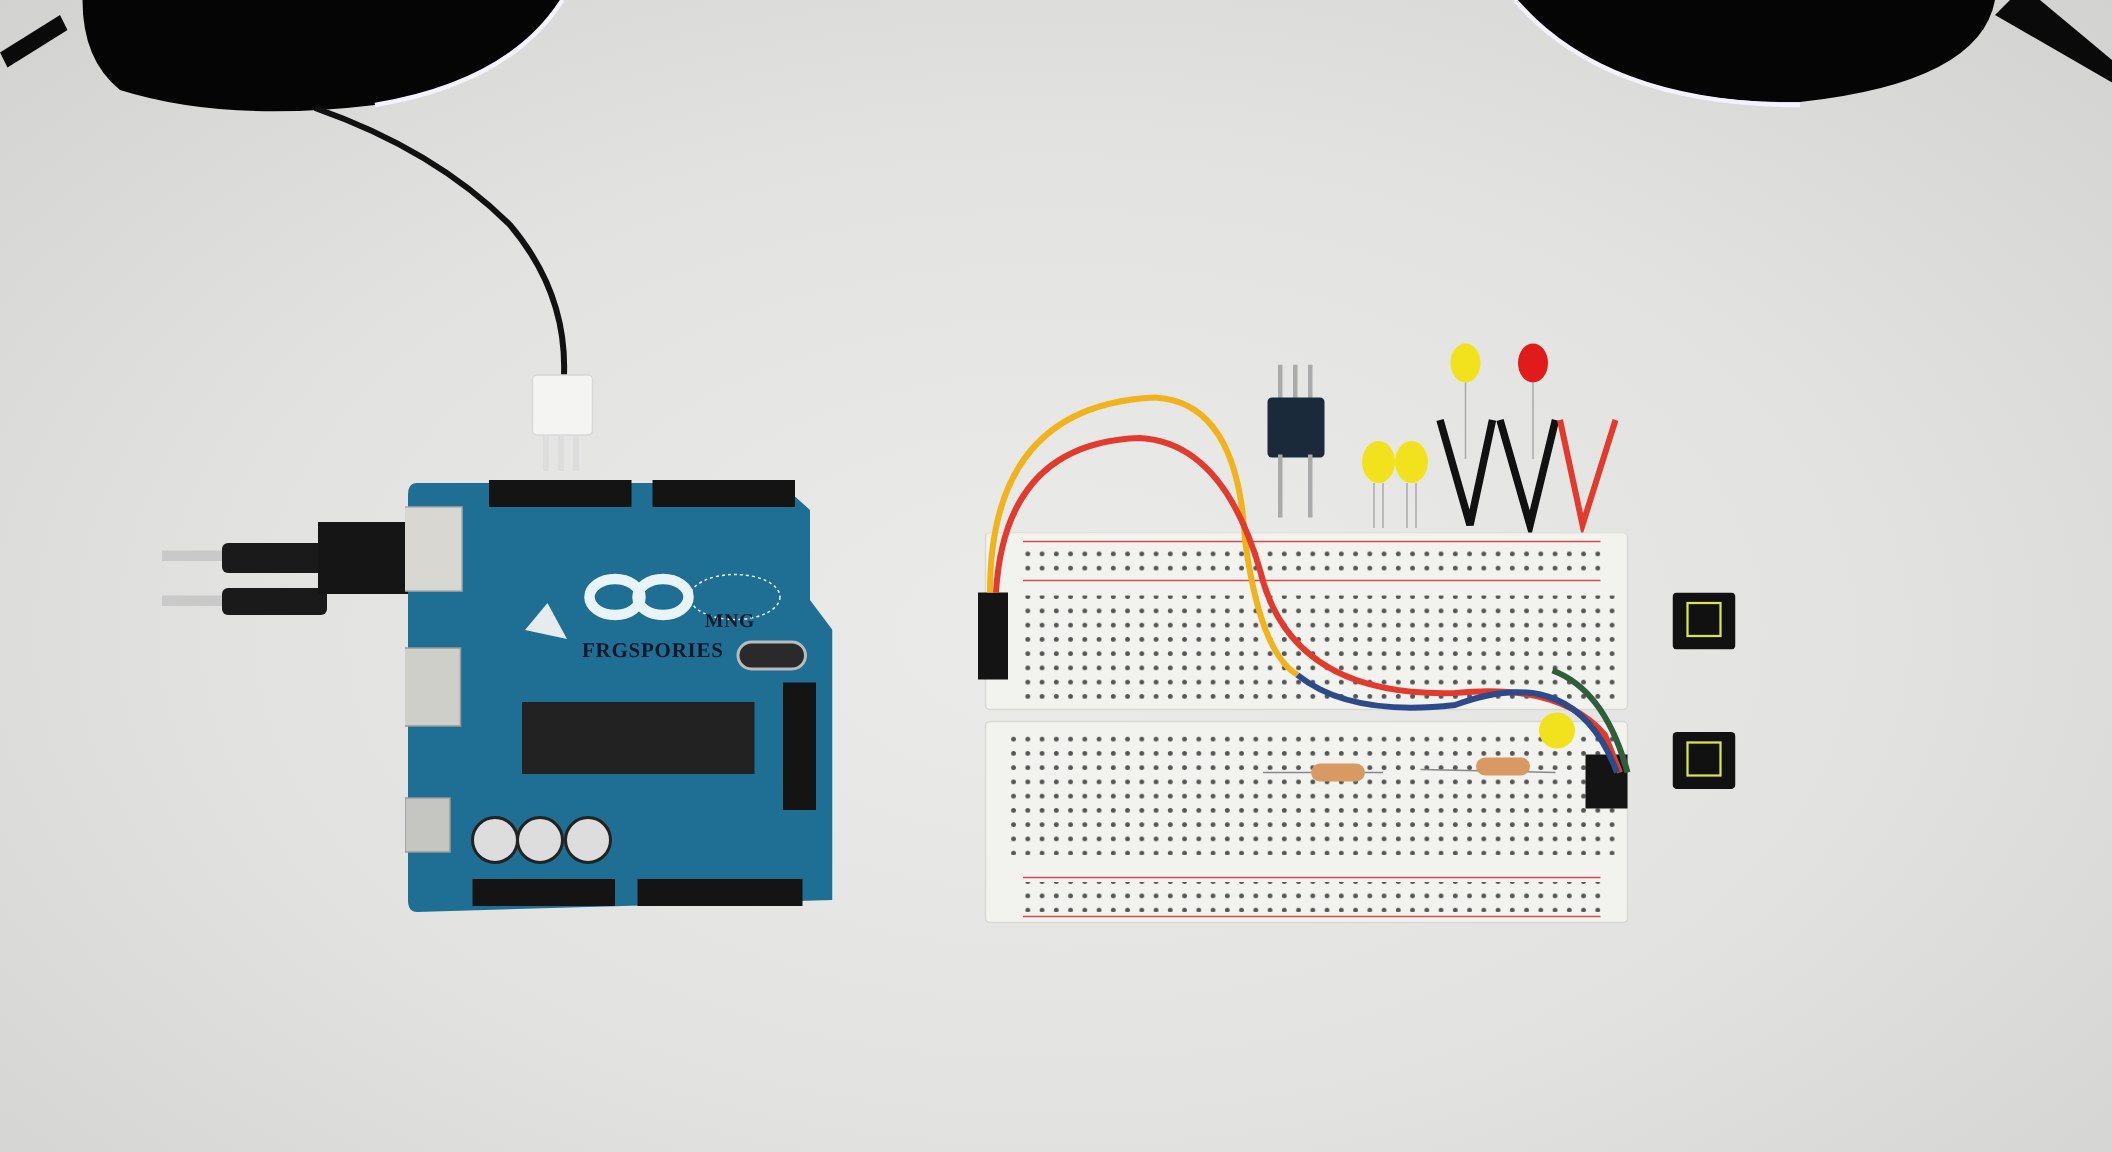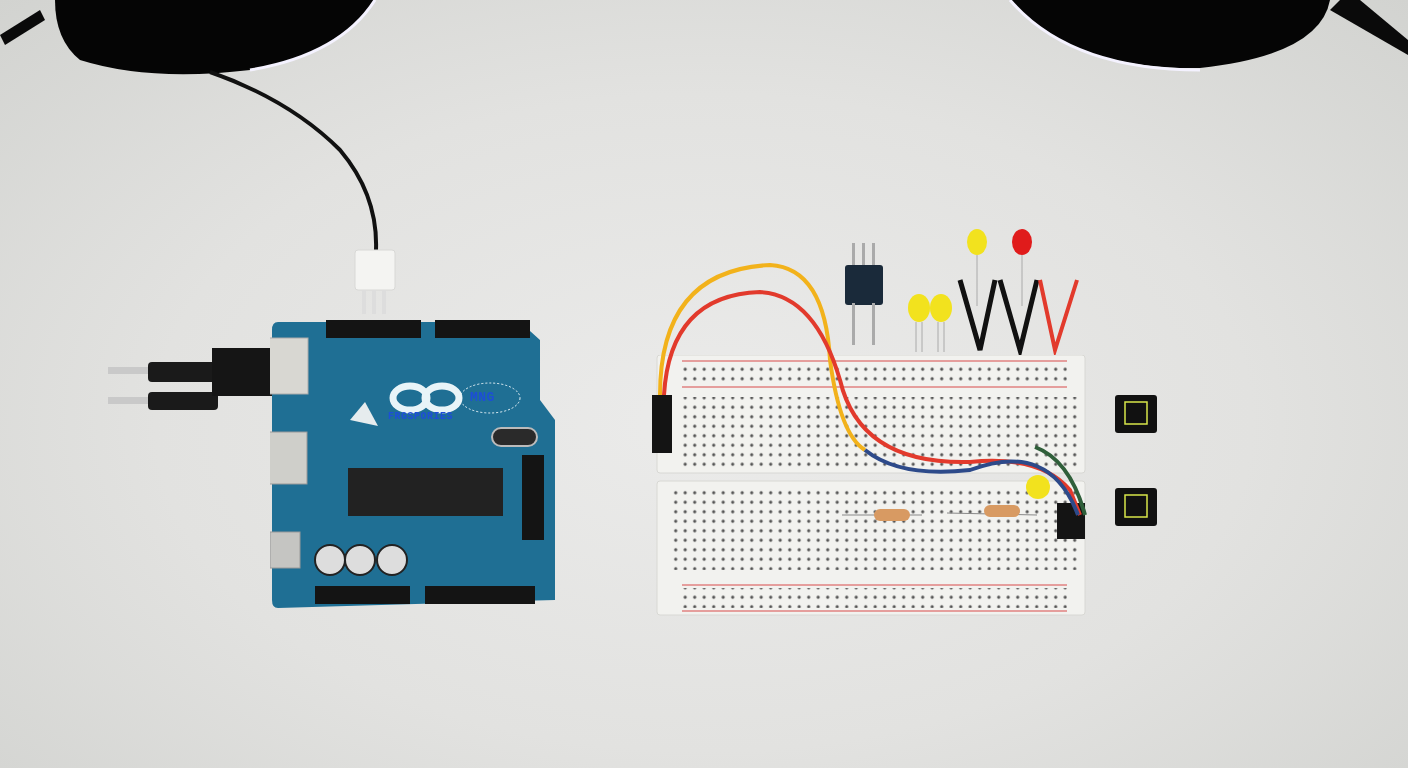--- a/index.html
+++ b/index.html
@@ -1,21 +1,21 @@
 <!DOCTYPE html>
 <html><head>
 <meta charset="utf-8">
 <style>
   html,body{margin:0;padding:0;}
   body{width:1408px;height:768px;overflow:hidden;position:relative;
     background: radial-gradient(ellipse at 50% 55%, #ebebea 0%, #e2e2e0 55%, #d2d3d0 100%);
     font-family:"DejaVu Sans", sans-serif;}
   .abs{position:absolute;}
   svg{position:absolute;left:0;top:0;}
-  .board-label{position:absolute;color:#1d4ed8;font-family:Liberation Mono, monospace;font-weight:bold;letter-spacing:0.5px;}
+  .board-label{position:absolute;color:#0f172a;font-family:Liberation Serif, serif;font-weight:bold;letter-spacing:0.5px;margin-top:16px;}
 </style>
 </head>
 <body>
 
 <div class="abs" style="left:0;top:0;width:400px;height:90px;">
   <svg width="400" height="90">
     <path d="M0,35 L40,10 L45,20 L5,45 Z" fill="#0a0a0a"></path>
     <path d="M55,0 L375,0 Q340,55 250,70 Q150,82 80,60 Q55,40 55,0 Z" fill="#050505"></path>
     <path d="M375,0 Q340,55 250,70" stroke="#f4f2ff" stroke-width="3" fill="none"></path>
   </svg>
@@ -70,21 +70,21 @@
     <circle cx="90" cy="240" r="15" fill="#ddd" stroke="#222" stroke-width="2"></circle>
     <circle cx="122" cy="240" r="15" fill="#ddd" stroke="#222" stroke-width="2"></circle>
 
     <g fill="none" stroke="#e8f4f8" stroke-width="7">
       <ellipse cx="140" cy="78" rx="17" ry="12"></ellipse>
       <ellipse cx="172" cy="78" rx="17" ry="12"></ellipse>
     </g>
     <ellipse cx="220" cy="78" rx="30" ry="15" fill="none" stroke="#e8f4f8" stroke-dasharray="2,2"></ellipse>
     <path d="M80,100 L95,82 L108,106 Z" fill="#e6ecee"></path>
   </svg>
-  <div class="board-label" style="left:118px;top:91px;font-size:10px;">FRGSPORIES</div>
+  <div class="board-label" style="left:118px;top:91px;font-size:14px;">FRGSPORIES</div>
   <div class="board-label" style="left:200px;top:70px;font-size:13px;">MNG</div>
 </div>
 
 <div class="abs" style="left:652px;top:355px;width:436px;height:262px;">
   <svg width="436" height="262">
     <defs>
       <pattern id="holes" width="9.5" height="9.5" patternUnits="userSpaceOnUse">
         <circle cx="4.7" cy="4.7" r="1.6" fill="#555"></circle>
       </pattern>
     </defs>

